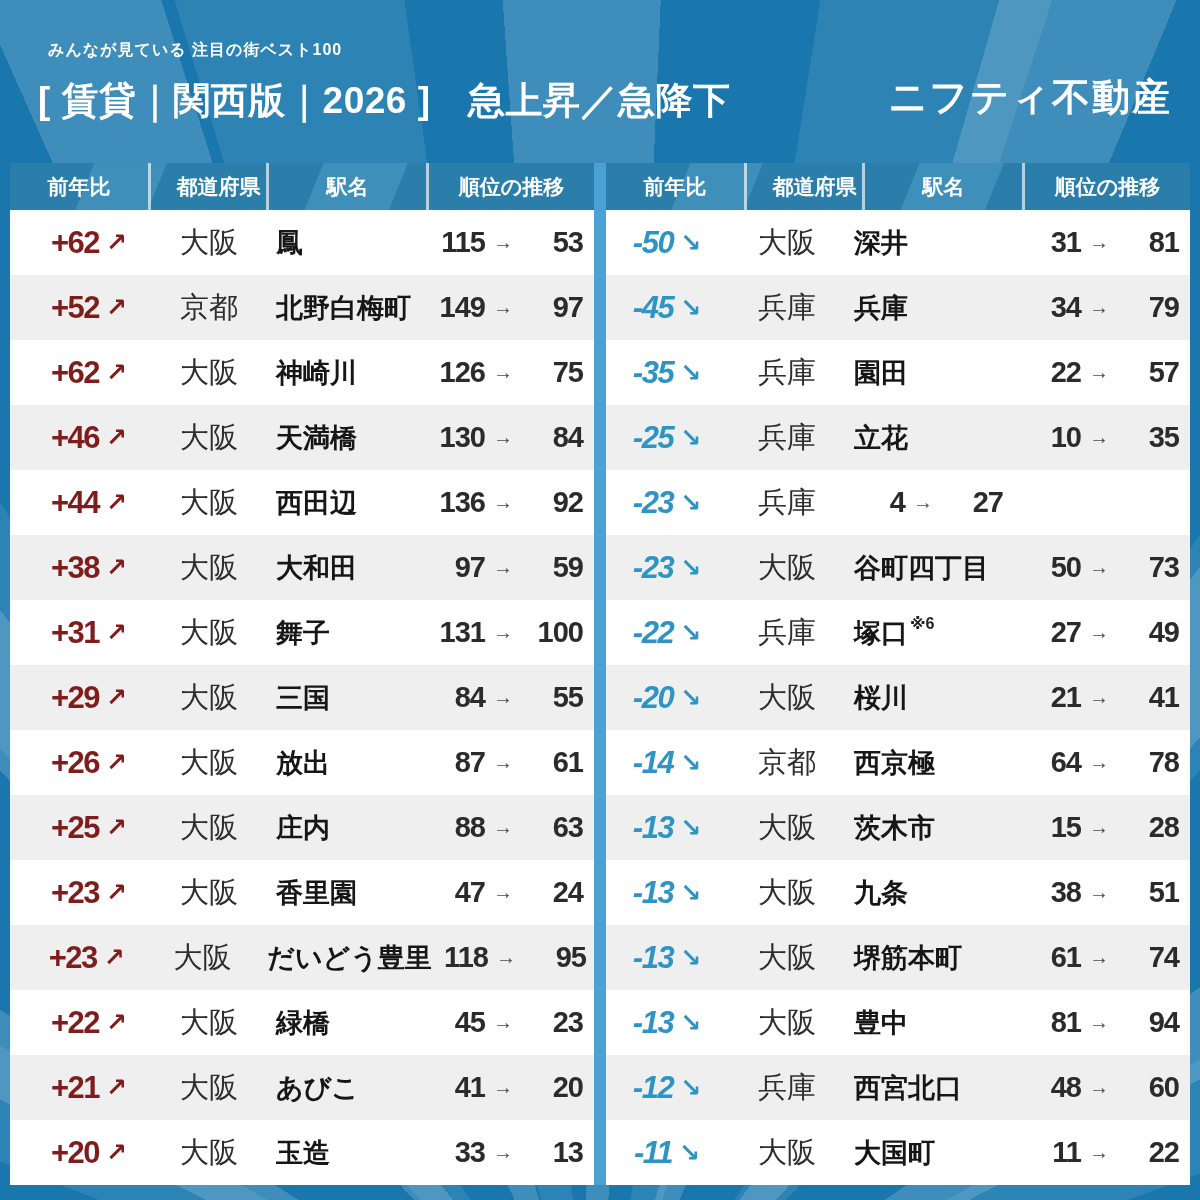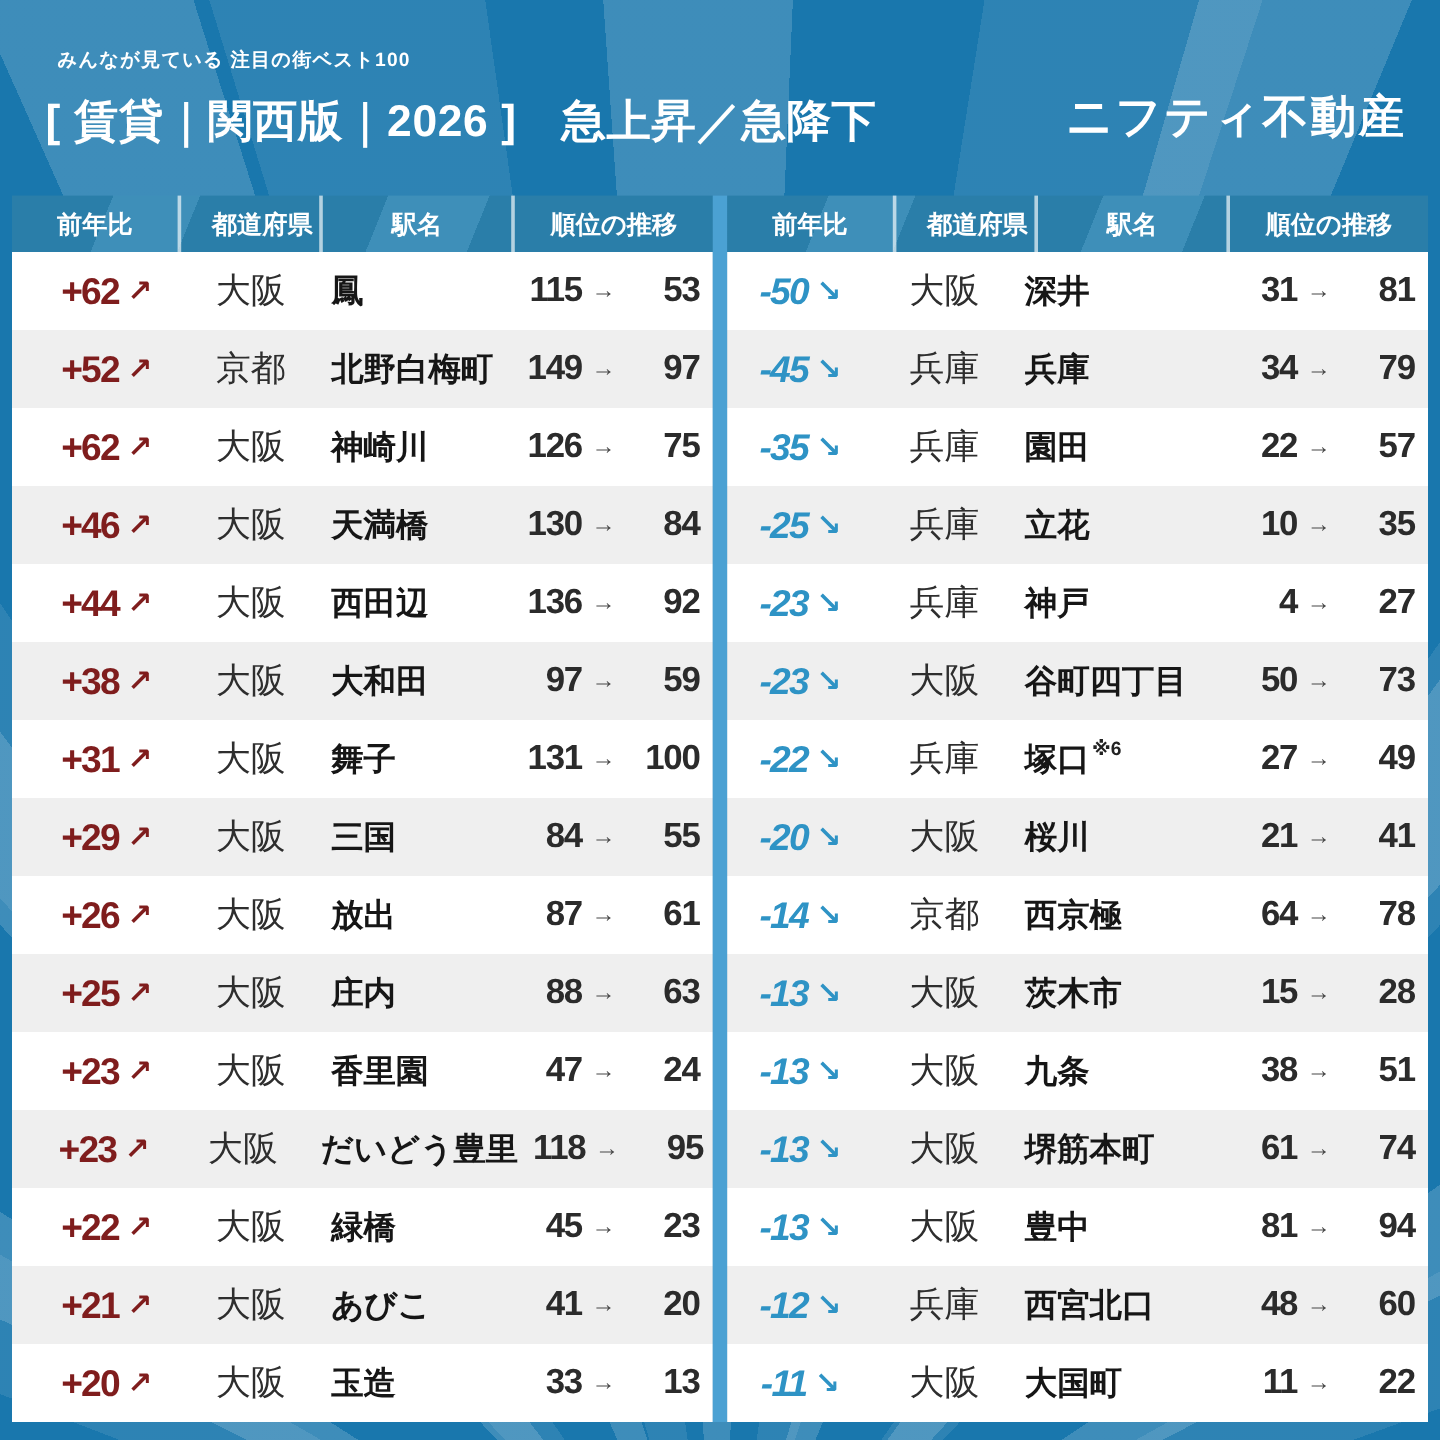--- a/index.html
+++ b/index.html
@@ -435,23 +435,20 @@
       <span class="to">35</span>
     </div>
   </div>
 
   <div class="row">
     <div class="cell change down">
       <span class="change-num">-23</span>
       <span class="change-arrow">↘</span>
     </div>
     <div class="cell pref">兵庫</div>
-    <div class="cell station">
-              <span class="station-name">神戸</span>
-            </div>
     <div class="cell ranks">
       <span class="from">4</span>
       <span class="rank-arrow">→</span>
       <span class="to">27</span>
     </div>
   </div>
 
   <div class="row">
     <div class="cell change down">
       <span class="change-num">-23</span>

